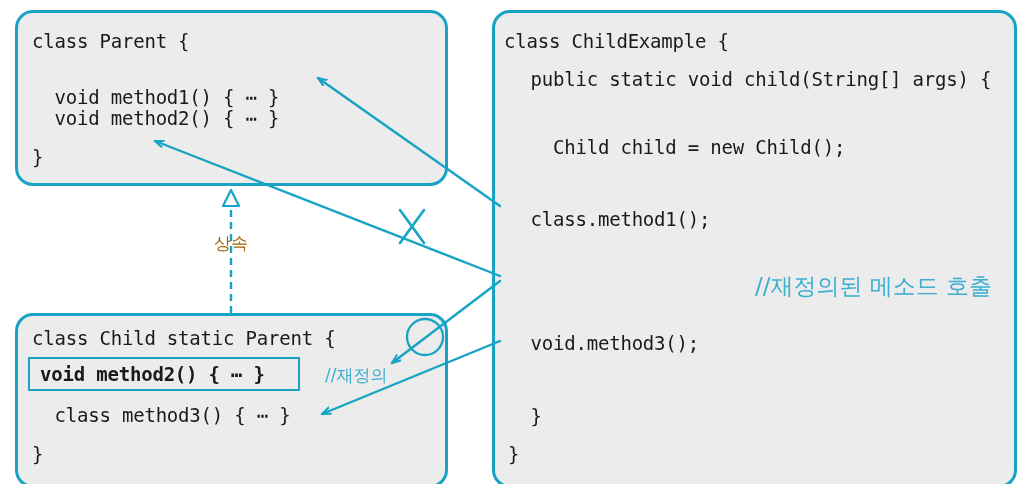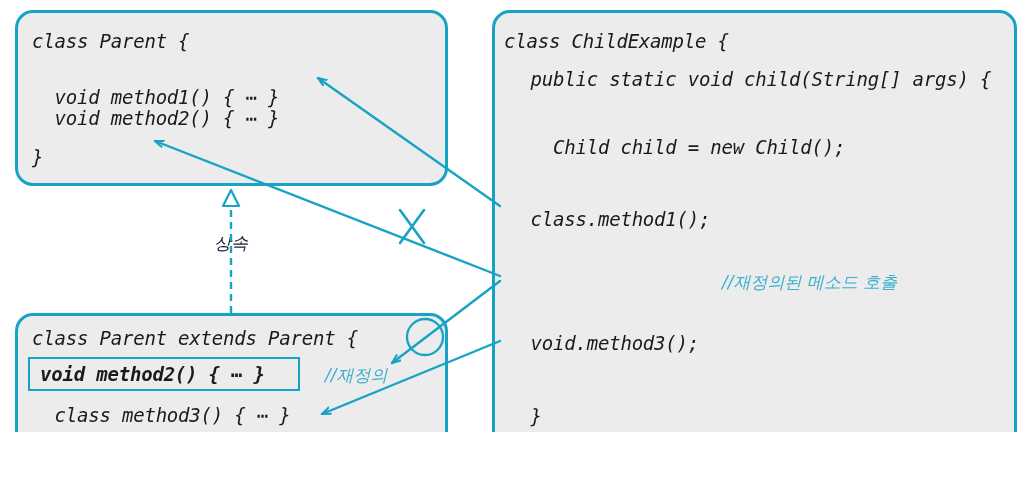--- a/index.html
+++ b/index.html
@@ -3,25 +3,24 @@
 <meta charset="utf-8">
 <style>
   html, body {
     margin: 0;
     padding: 0;
     background: #ffffff;
   }
   #stage {
     position: relative;
     width: 1029px;
-    height: 432px;
+    height: 484px;
     background: #ffffff;
     overflow: hidden;
     font-family: "DejaVu Sans Mono", "Liberation Mono", monospace;
-    font-style: italic;
   }
 
   
   .code-box {
     position: absolute;
     background: #ececec;
     border: 3px solid #16a3c4;
     border-radius: 18px;
     box-sizing: border-box;
   }
@@ -65,49 +64,49 @@
     width: 1029px;
     height: 500px;
     pointer-events: none;
   }
 
   
   .diagram-label {
     position: absolute;
     font-family: "DejaVu Sans", "Liberation Sans", sans-serif;
     font-size: 17px;
-    color: #0f172a;
+    color: #a16207;
     white-space: nowrap;
   }
 </style>
 </head>
 <body>
 
 <div id="stage">
 
   <div class="code-box" id="parent-box"></div>
   <div class="code-line" style="left:32px; top:30px;">class Parent {</div>
   <div class="code-line" style="left:32px; top:68px;margin-top:18px;">  void method1() { ⋯ }</div>
   <div class="code-line" style="left:32px; top:107px;">  void method2() { ⋯ }</div>
   <div class="code-line" style="left:32px; top:146px;">}</div>
 
   <div class="code-box" id="child-box"></div>
-  <div class="code-line" style="left:32px; top:327px;">class Parent extends Parent {</div>
+  <div class="code-line" style="left:32px; top:327px;">class Child static Parent {</div>
   <div id="override-highlight"></div>
   <div class="code-line bold-code" style="left:40px; top:363px;">void method2() { ⋯ }</div>
   <div class="code-line kr comment" style="left:325px; top:364px; font-size:17px;">//재정의</div>
   <div class="code-line" style="left:32px; top:404px;">  class method3() { ⋯ }</div>
   <div class="code-line" style="left:32px; top:443px;">}</div>
 
   <div class="code-box" id="example-box"></div>
   <div class="code-line" style="left:504px; top:30px;text-align:right;">class ChildExample {</div>
   <div class="code-line" style="left:508px; top:68px;">  public static void child(String[] args) {</div>
   <div class="code-line" style="left:508px; top:136px;">    Child child = new Child();</div>
   <div class="code-line" style="left:508px; top:208px;">  class.method1();</div>
-  <div class="code-line kr comment" style="left:722px; top:271px; font-size:17px;">//재정의된 메소드 호출</div>
+  <div class="code-line kr comment" style="left:755px; top:271px; font-size:23px;">//재정의된 메소드 호출</div>
   <div class="code-line" style="left:508px; top:332px;">  void.method3();</div>
   <div class="code-line" style="left:508px; top:405px;">  }</div>
   <div class="code-line" style="left:508px; top:443px;">}</div>
 
   <div class="diagram-label" style="left:214px; top:232px;">상속</div>
 
   <svg id="overlay" viewBox="0 0 1029 500">
     <defs>
       <marker id="arrowhead" markerWidth="11" markerHeight="11" refX="9" refY="4" orient="auto" markerUnits="userSpaceOnUse">
         <path d="M 9,4 L 0,0.6 M 9,4 L 0,7.6" fill="none" stroke="#16a3c4" stroke-width="2.1" stroke-linecap="round"></path>

